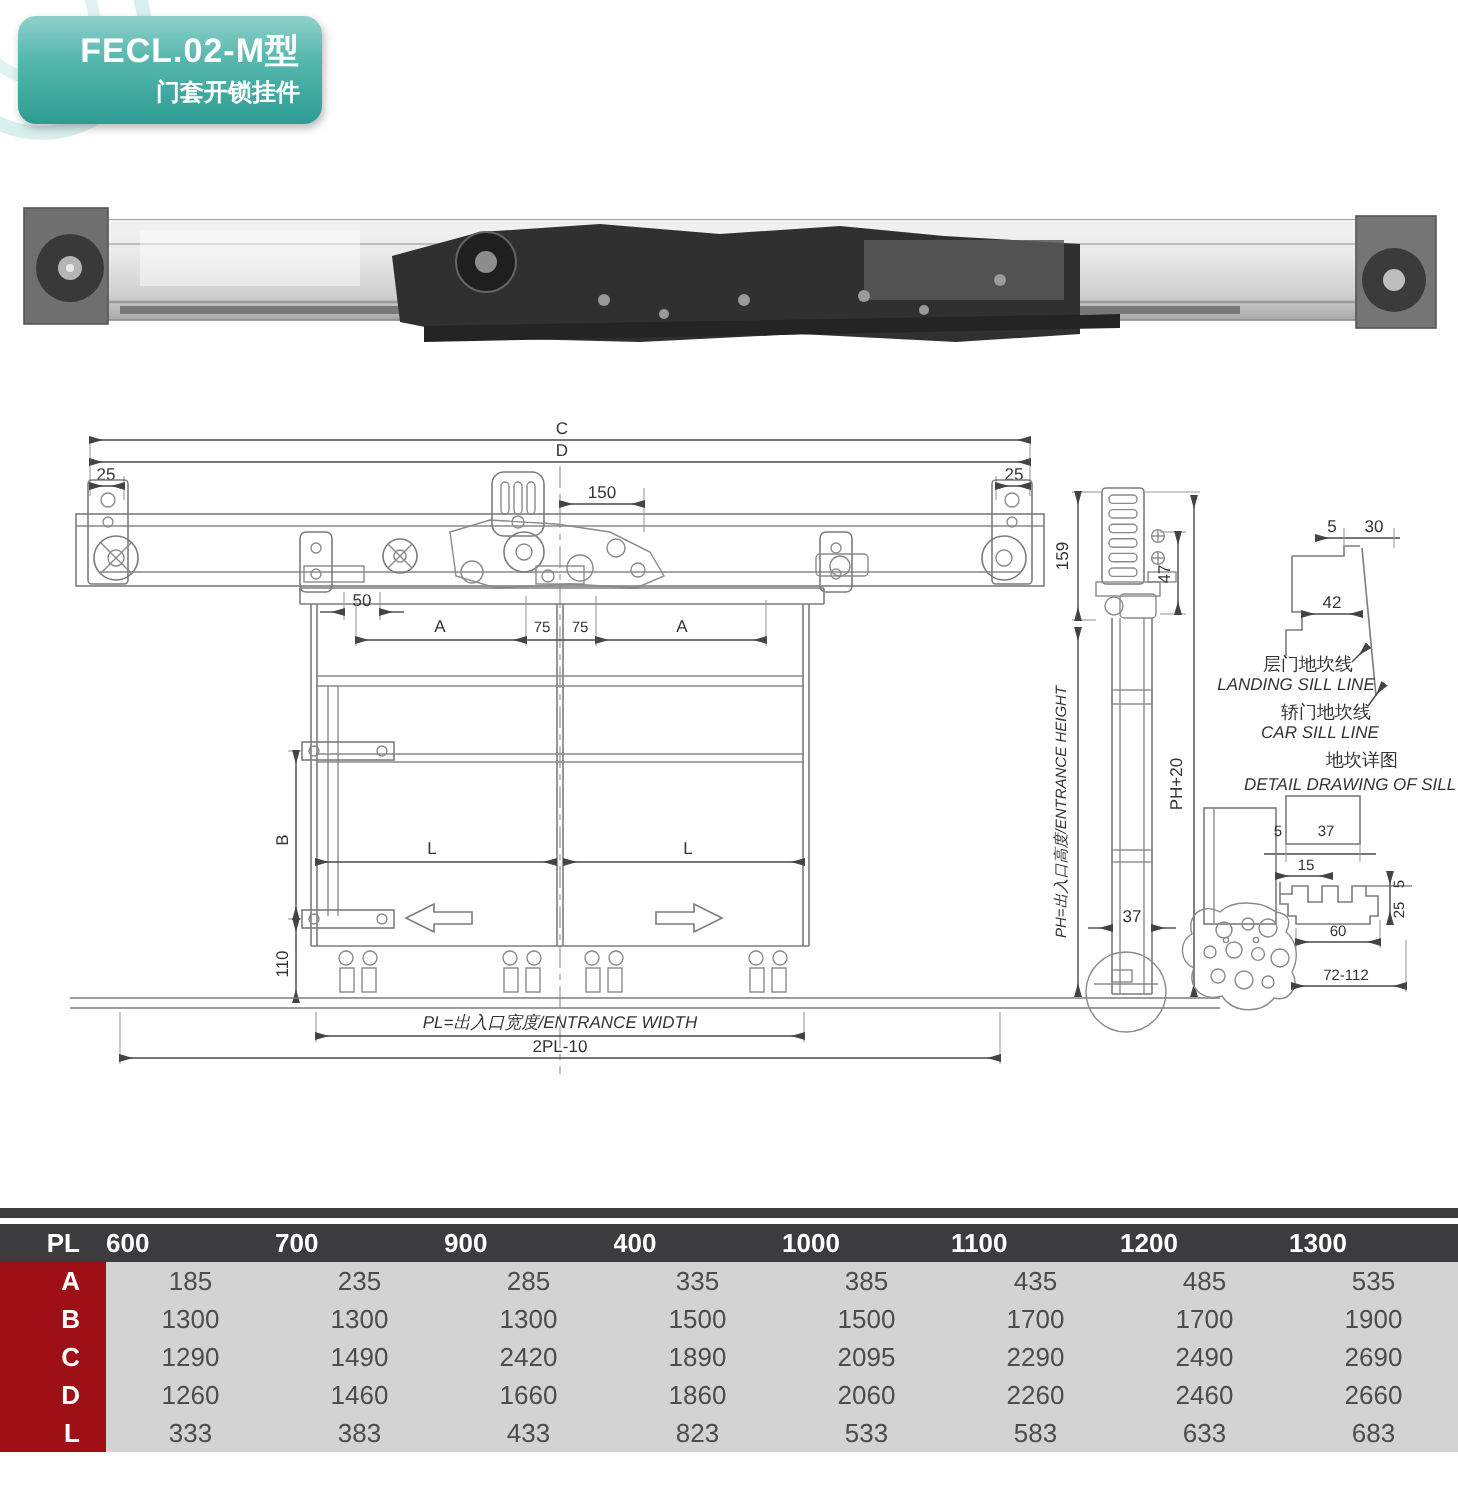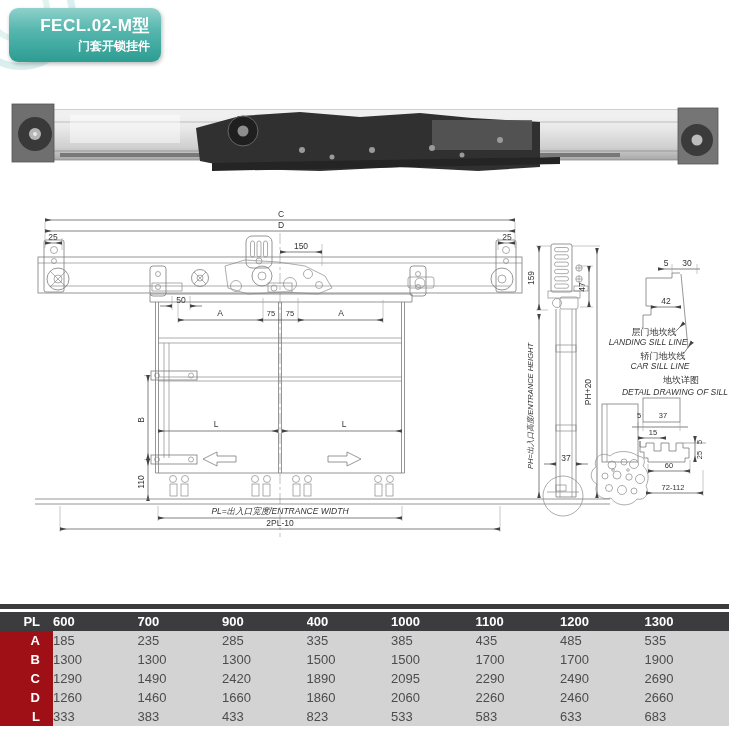--- a/index.html
+++ b/index.html
@@ -28,21 +28,21 @@
   .small{font-size:7.5px;}
   .it{font-style:italic;}
   
   #spec{position:absolute;left:0;top:604px;width:729px;z-index:2;}
   #spec .strip{height:5px;background:#3c3c3e;margin-bottom:3px;}
   #spec .grid{display:grid;grid-template-columns:53px repeat(8,1fr);gap:0;}
   #spec .cell{height:19px;line-height:19px;font-size:13px;overflow:hidden;}
   #spec .h{background:#3c3c3e;color:#fff;font-weight:bold;text-align:left;}
   #spec .hl{background:#3c3c3e;color:#fff;font-weight:bold;text-align:right;padding-right:13px;}
   #spec .rl{background:#9e1016;color:#fff;font-weight:bold;text-align:right;padding-right:13px;}
-  #spec .d{background:#d3d3d3;color:#4c4c4c;text-align:left;}
+  #spec .d{background:#d3d3d3;color:#4c4c4c;text-align:center;}
 </style>
 </head>
 <body>
 
 <div id="page">
 
   <div class="ring ring1"></div>
   <div class="ring ring2"></div>
 
   <div class="badge">

